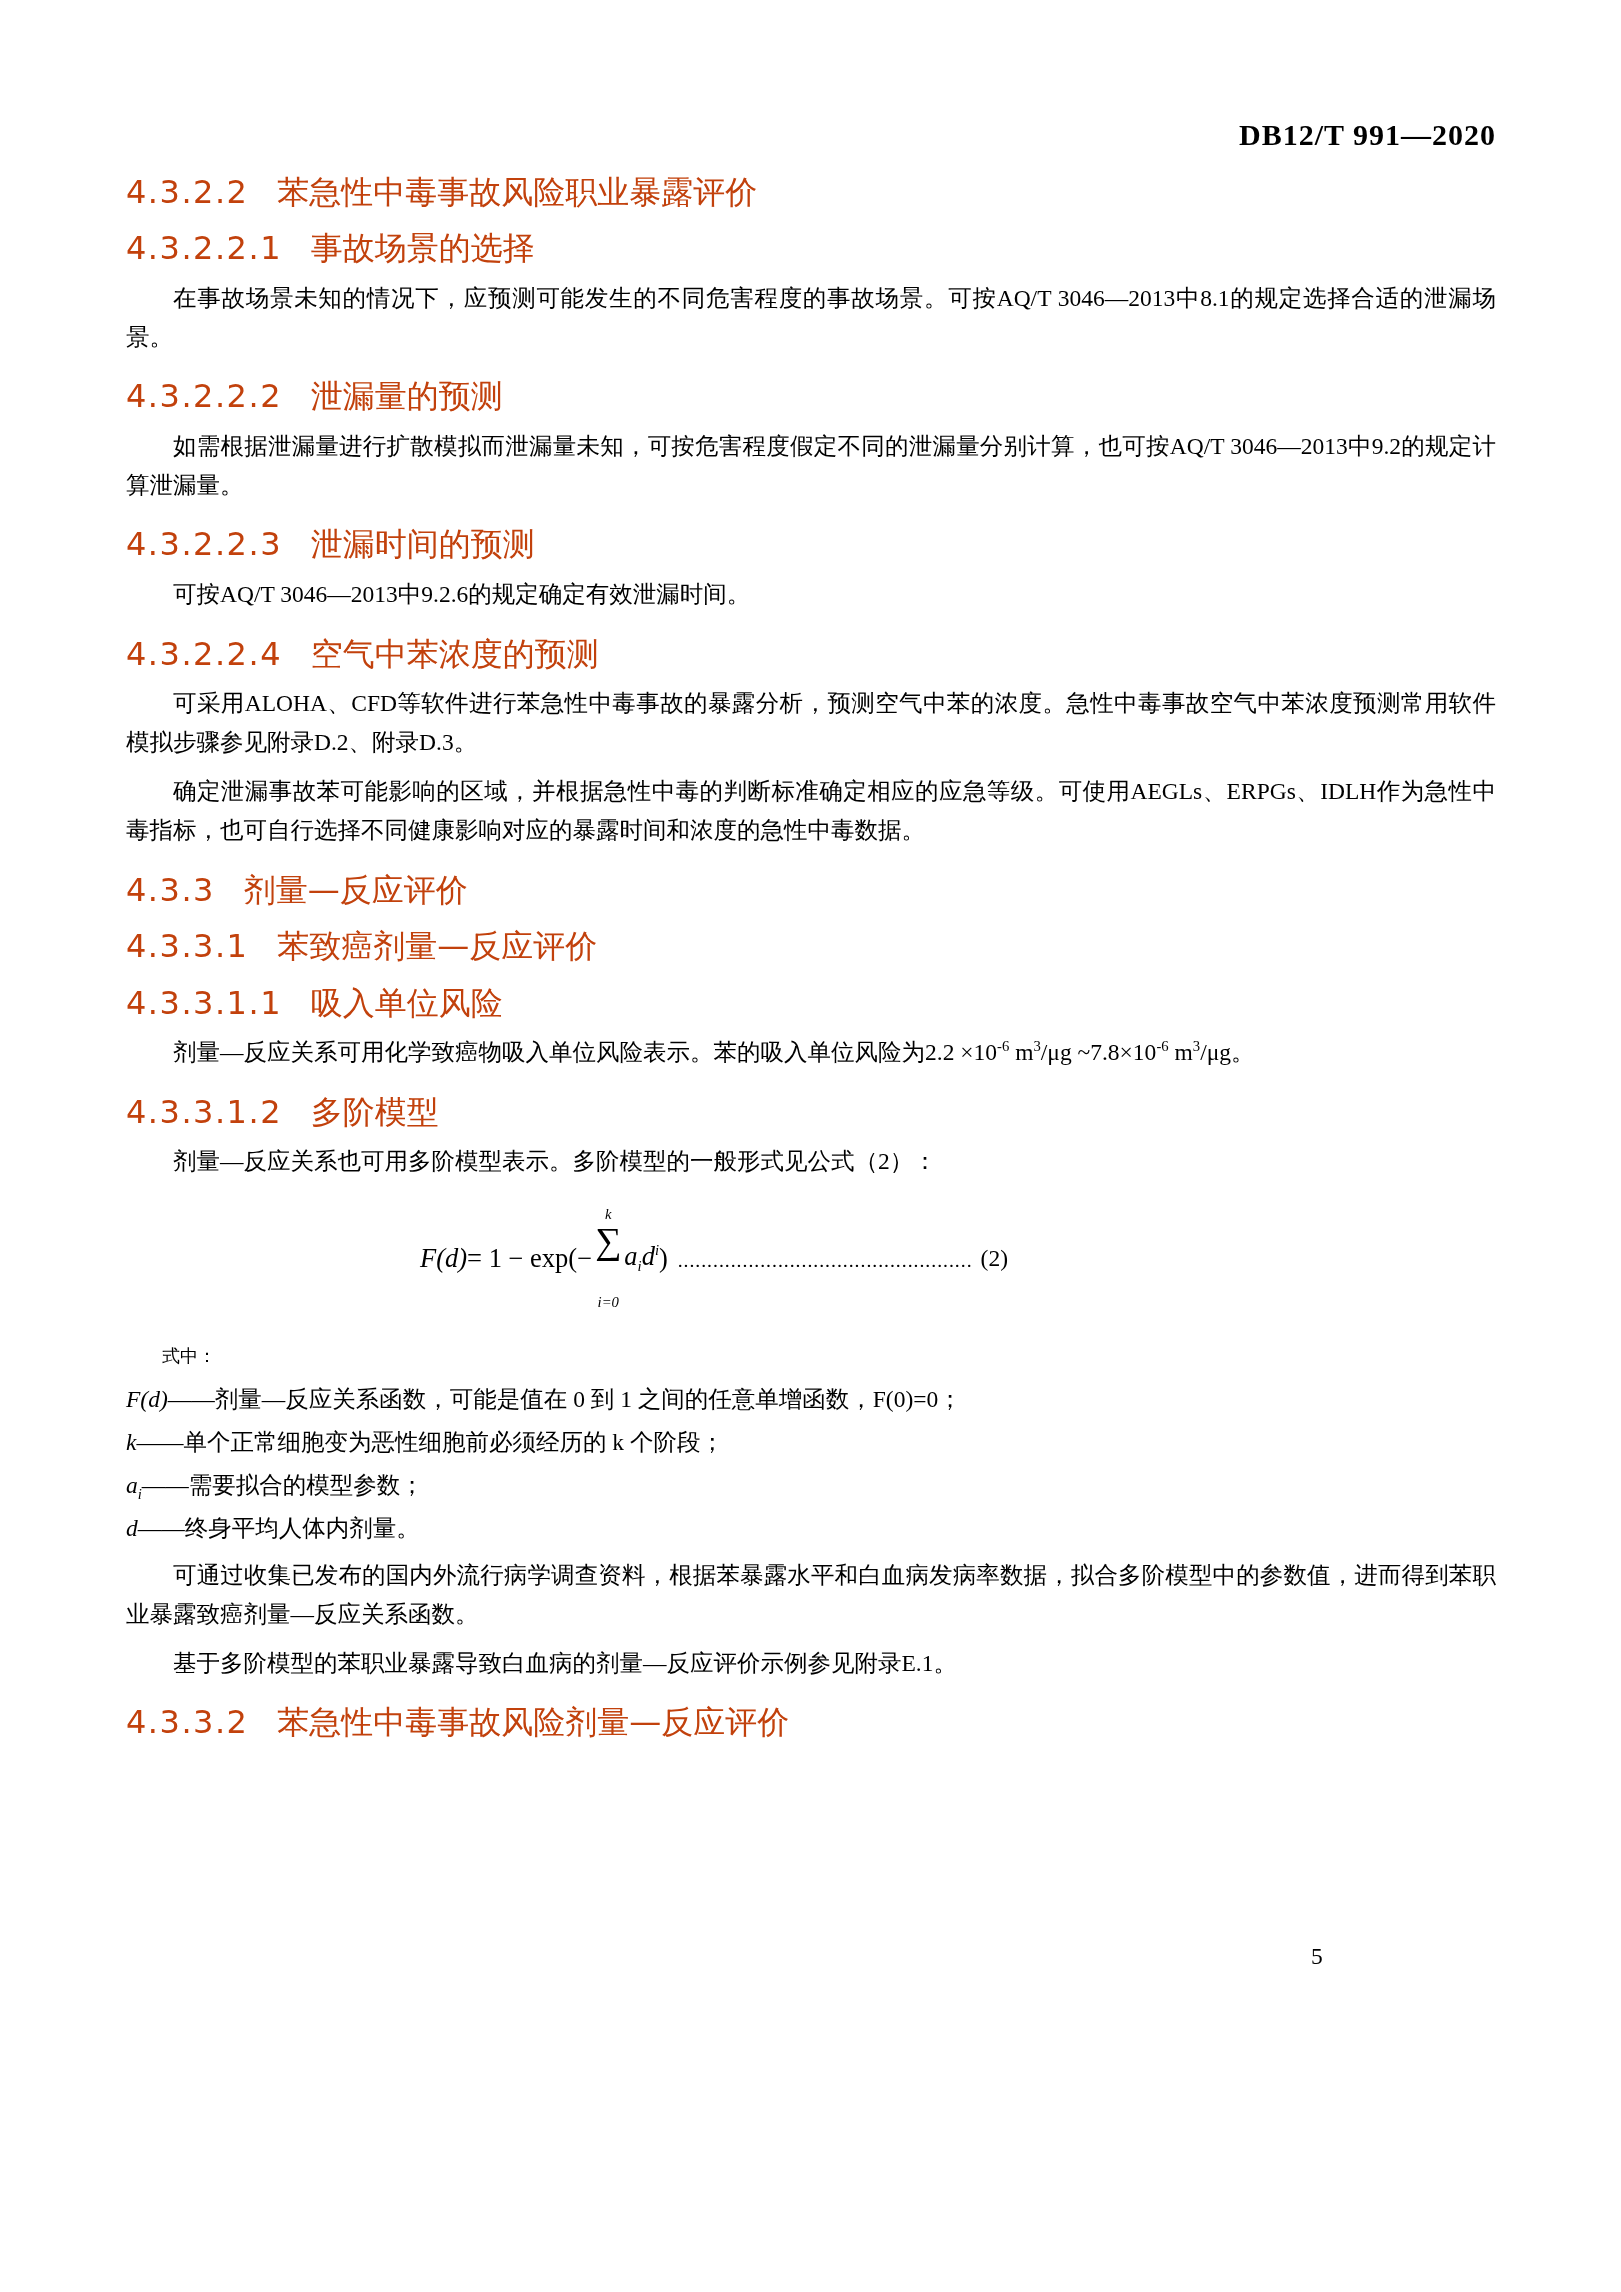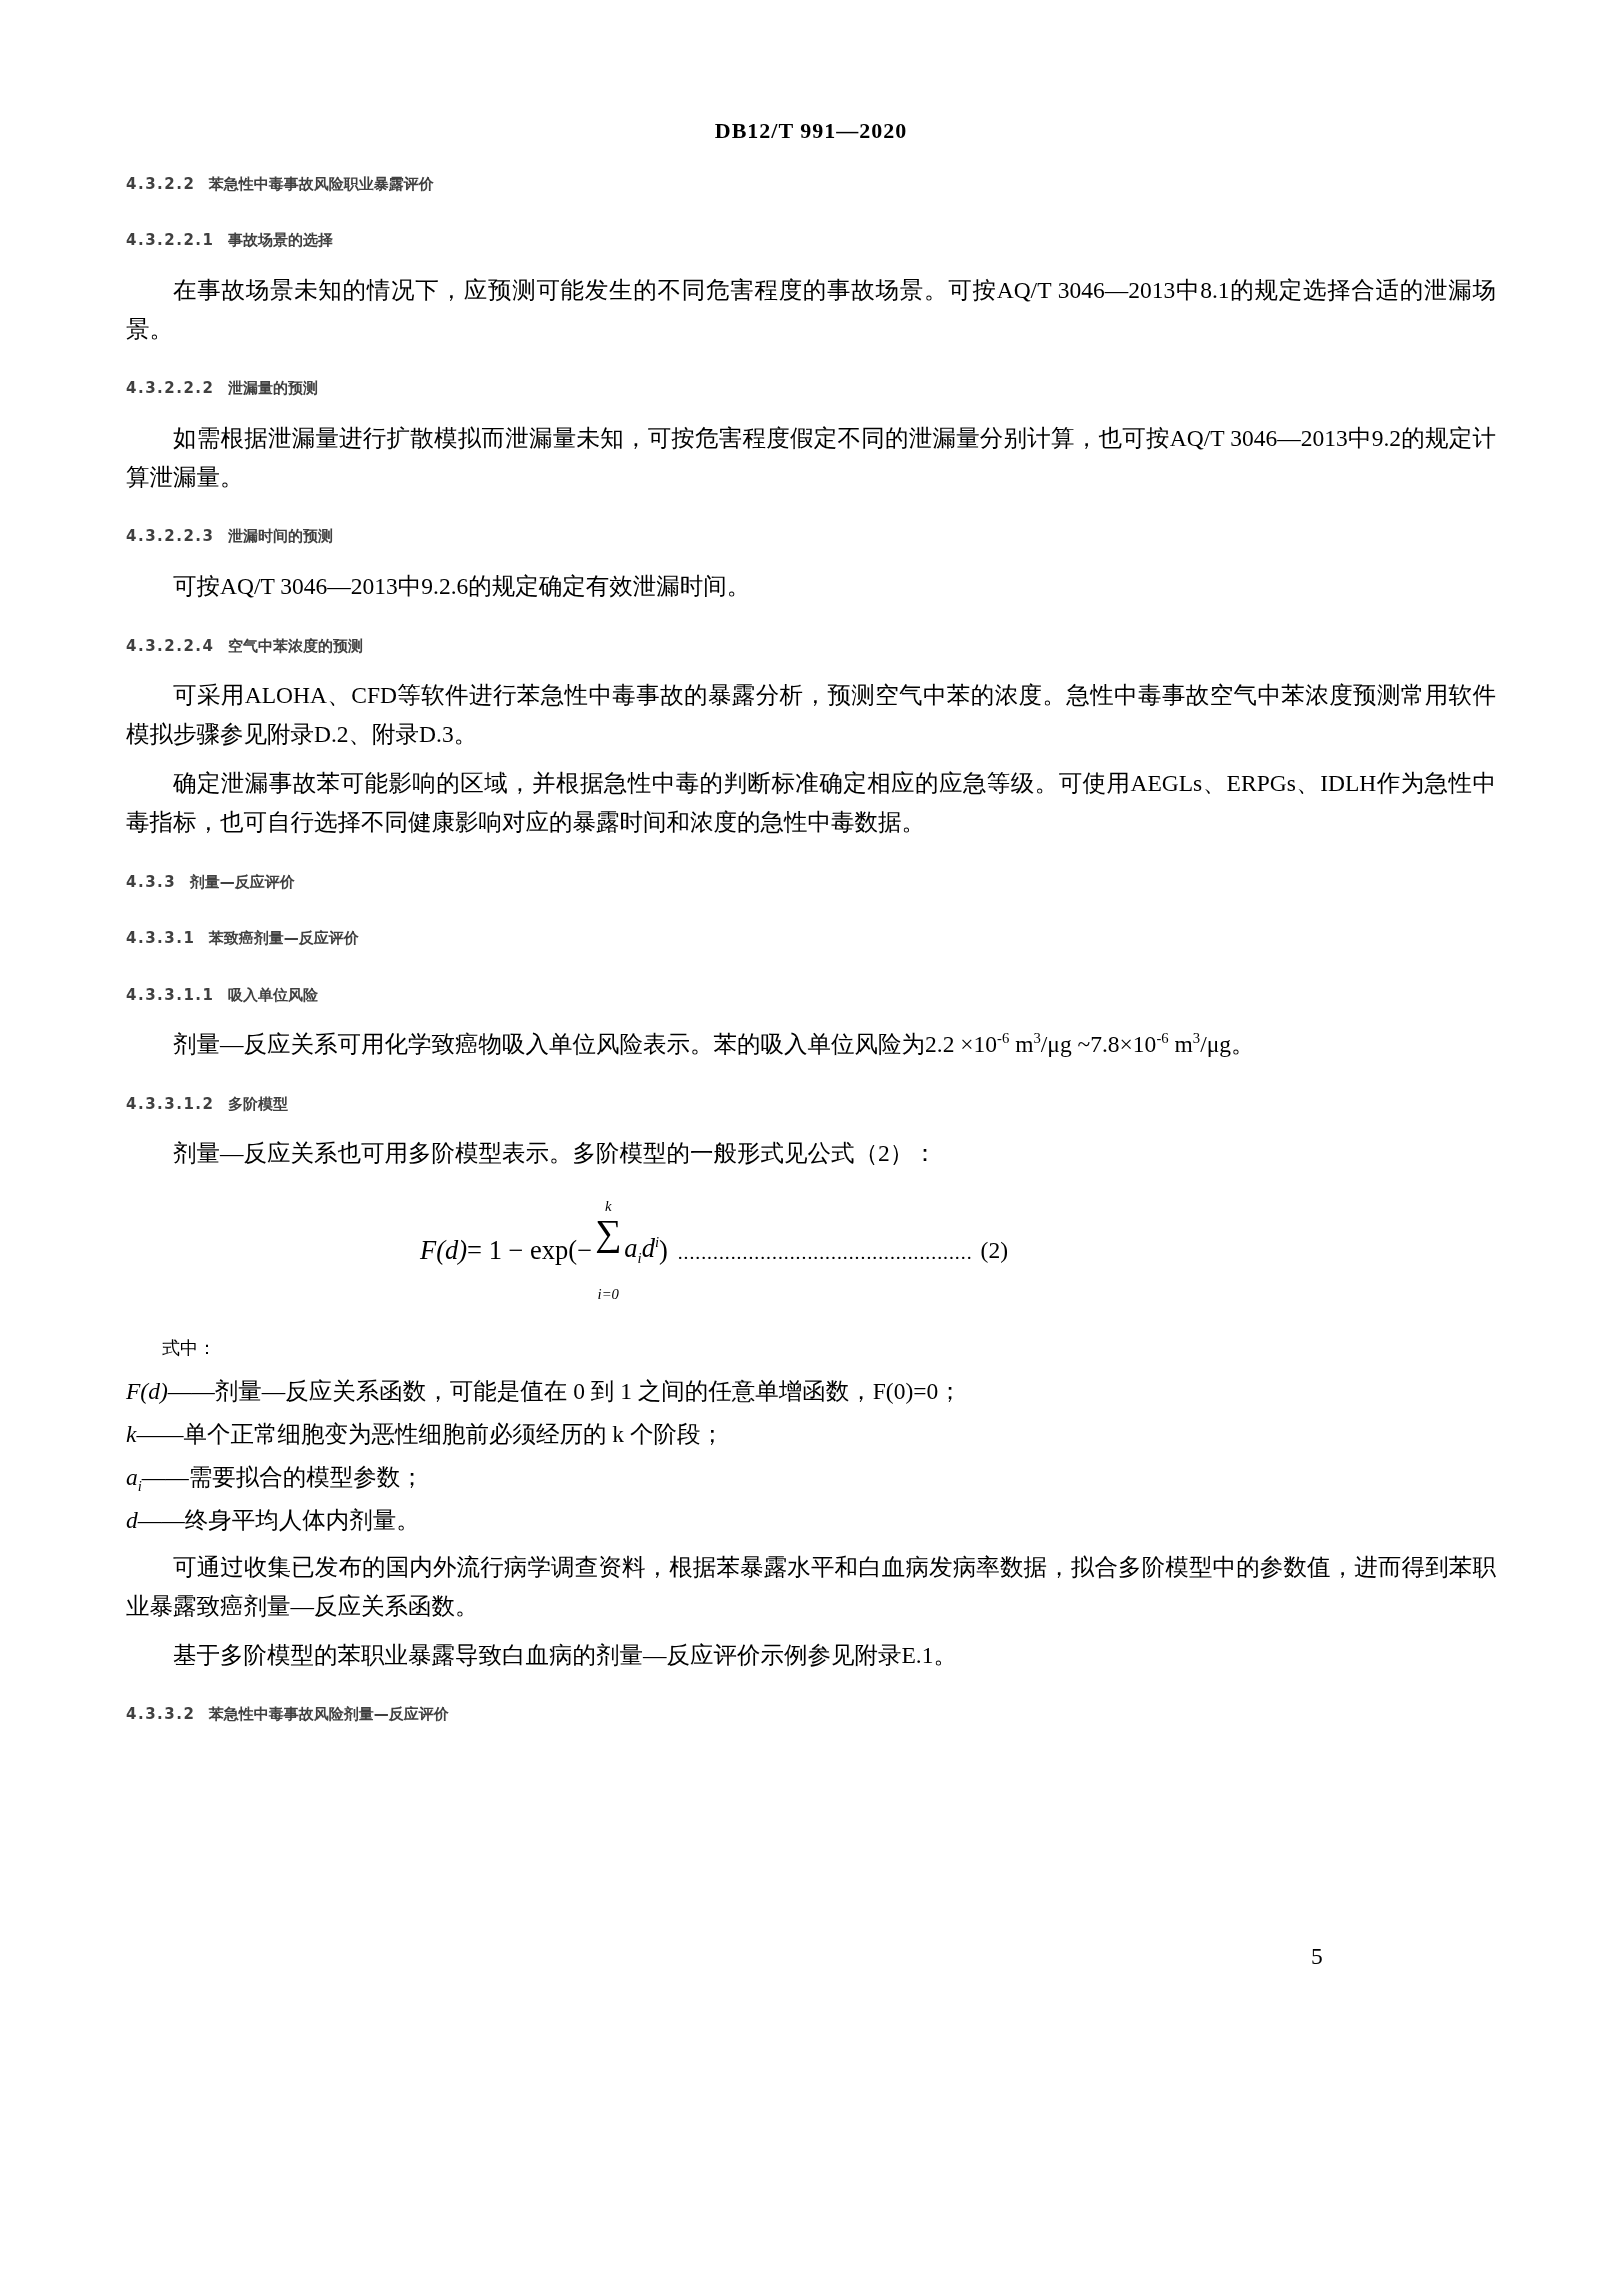--- a/index.html
+++ b/index.html
@@ -13,34 +13,34 @@
     font-family: "Liberation Serif", "DejaVu Serif", serif;
     overflow: hidden;
   }
   .content {
     position: absolute;
     left: 126px;
     top: 118px;
     width: 1370px;
   }
   .doc-header {
-    text-align: center;
-    font-size: 22px;
+    text-align: right;
+    font-size: 30px;
     font-weight: bold;
     letter-spacing: 1px;
     margin-bottom: 5.9px;
     font-family: Liberation Serif, serif;
   }
   .heading {
     font-family: "DejaVu Sans", "Liberation Sans", sans-serif;
-    font-weight: bold;
-    font-size: 15px;
+    font-weight: normal;
+    font-size: 32px;
     line-height: 33px;
     margin: 23.5px 0 13.7px 0;
-    color: #404040;
+    color: #c2410c;
   }
   .heading .num {
     letter-spacing: 1.5px;
     margin-right: 0.9em;
   }
   .para {
     font-size: 23.5px;
     line-height: 39px;
     text-align: justify;
     text-indent: 2em;

